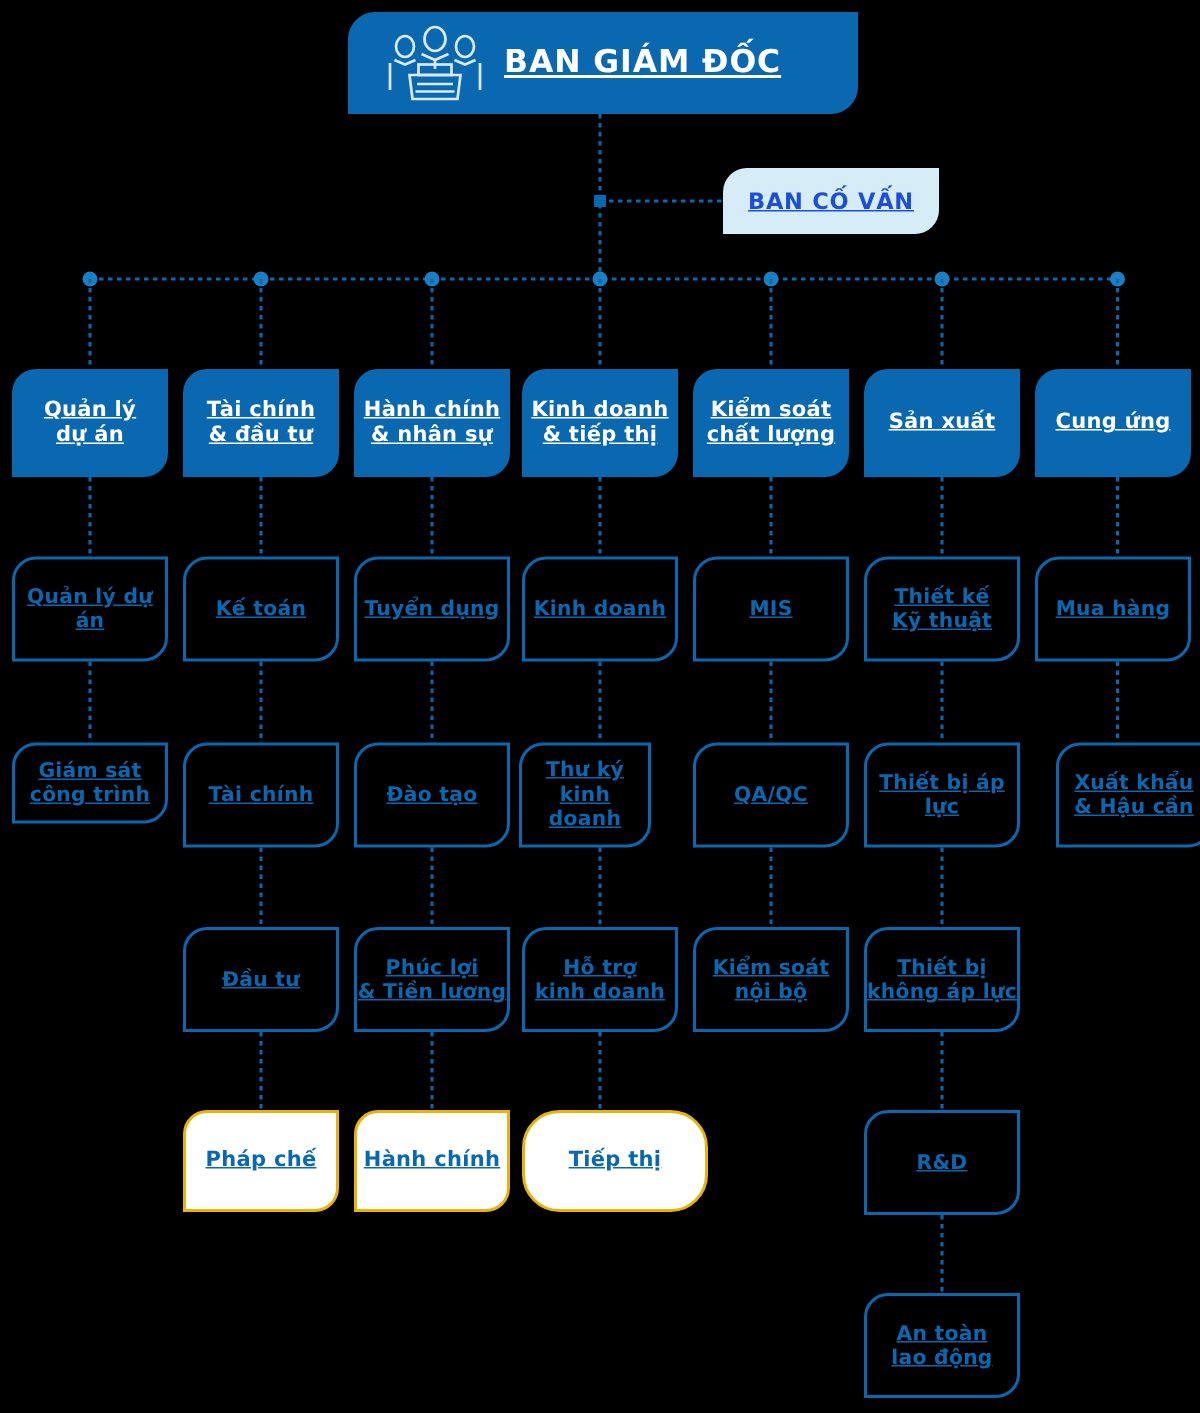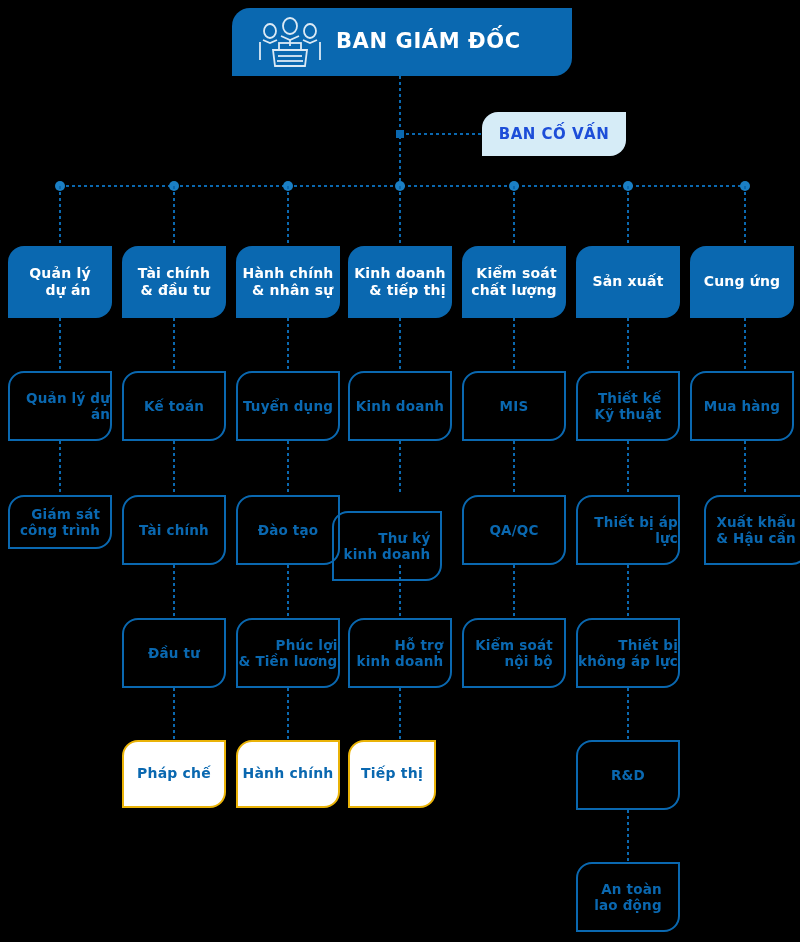--- a/index.html
+++ b/index.html
@@ -10,25 +10,26 @@
   #stage{position:relative;width:800px;height:942px;background:#000;}
 
   
   #wires{position:absolute;left:0;top:0;width:800px;height:942px;}
 
   
   .node{
     position:absolute;
     box-sizing:border-box;
     display:flex;align-items:center;justify-content:center;
-    text-align:right;
+    text-align:center;
     border-radius:16px 0 16px 0;        
     line-height:1.22;
     white-space:pre-line;
     letter-spacing:.2px;
+    text-decoration:underline;
   }
 
   
   .node.exec{
     background:#0a68b0;
     color:#ffffff;
     font-size:21px;
     font-weight:bold;
     letter-spacing:.6px;
     border-radius:18px 0 18px 0;
@@ -206,21 +207,21 @@
   <div class="node outline" style="left:690px;top:371px;width:104px;height:70px;">
     <span>Mua hàng</span></div>
 
   <div class="node outline" style="left:8px;top:495px;width:104px;height:54px;">
     <span>Giám sát
 công trình</span></div>
   <div class="node outline" style="left:122px;top:495px;width:104px;height:70px;">
     <span>Tài chính</span></div>
   <div class="node outline" style="left:236px;top:495px;width:104px;height:70px;">
     <span>Đào tạo</span></div>
-  <div class="node outline" style="left:332px;top:495px;width:110px;height:70px;margin-top:16px;">
+  <div class="node outline" style="left:346px;top:495px;width:88px;height:70px;">
     <span>Thư ký
 kinh doanh</span></div>
   <div class="node outline" style="left:462px;top:495px;width:104px;height:70px;">
     <span>QA/QC</span></div>
   <div class="node outline" style="left:576px;top:495px;width:104px;height:70px;">
     <span>Thiết bị áp lực</span></div>
   <div class="node outline" style="left:704px;top:495px;width:104px;height:70px;">
     <span>Xuất khẩu
 &amp; Hậu cần</span></div>
 
@@ -236,21 +237,21 @@
     <span>Kiểm soát
 nội bộ</span></div>
   <div class="node outline" style="left:576px;top:618px;width:104px;height:70px;">
     <span>Thiết bị
 không áp lực</span></div>
 
   <div class="node white" style="left:122px;top:740px;width:104px;height:68px;">
     <span>Pháp chế</span></div>
   <div class="node white" style="left:236px;top:740px;width:104px;height:68px;">
     <span>Hành chính</span></div>
-  <div class="node white" style="left:348px;top:740px;width:88px;height:68px;">
+  <div class="node white" style="left:348px;top:740px;width:124px;height:68px;border-radius:25px;">
     <span>Tiếp thị</span></div>
   <div class="node outline" style="left:576px;top:740px;width:104px;height:70px;">
     <span>R&amp;D</span></div>
 
   <div class="node outline" style="left:576px;top:862px;width:104px;height:70px;">
     <span>An toàn
 lao động</span></div>
 
 </div>
 

